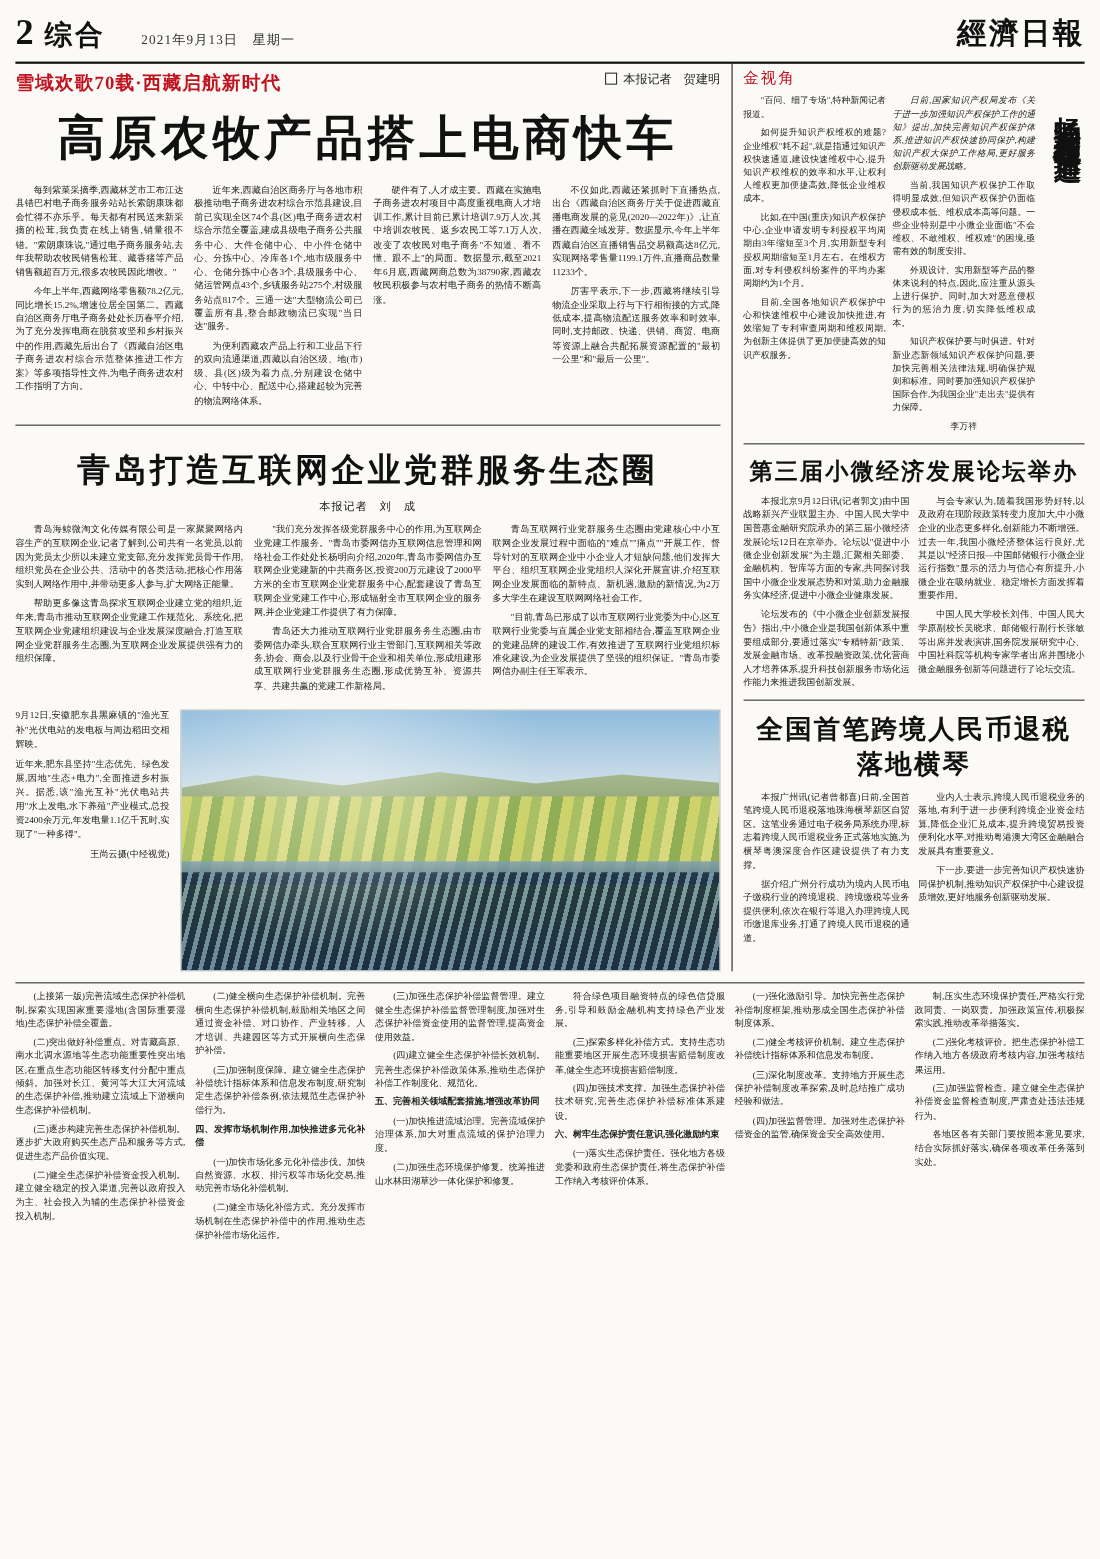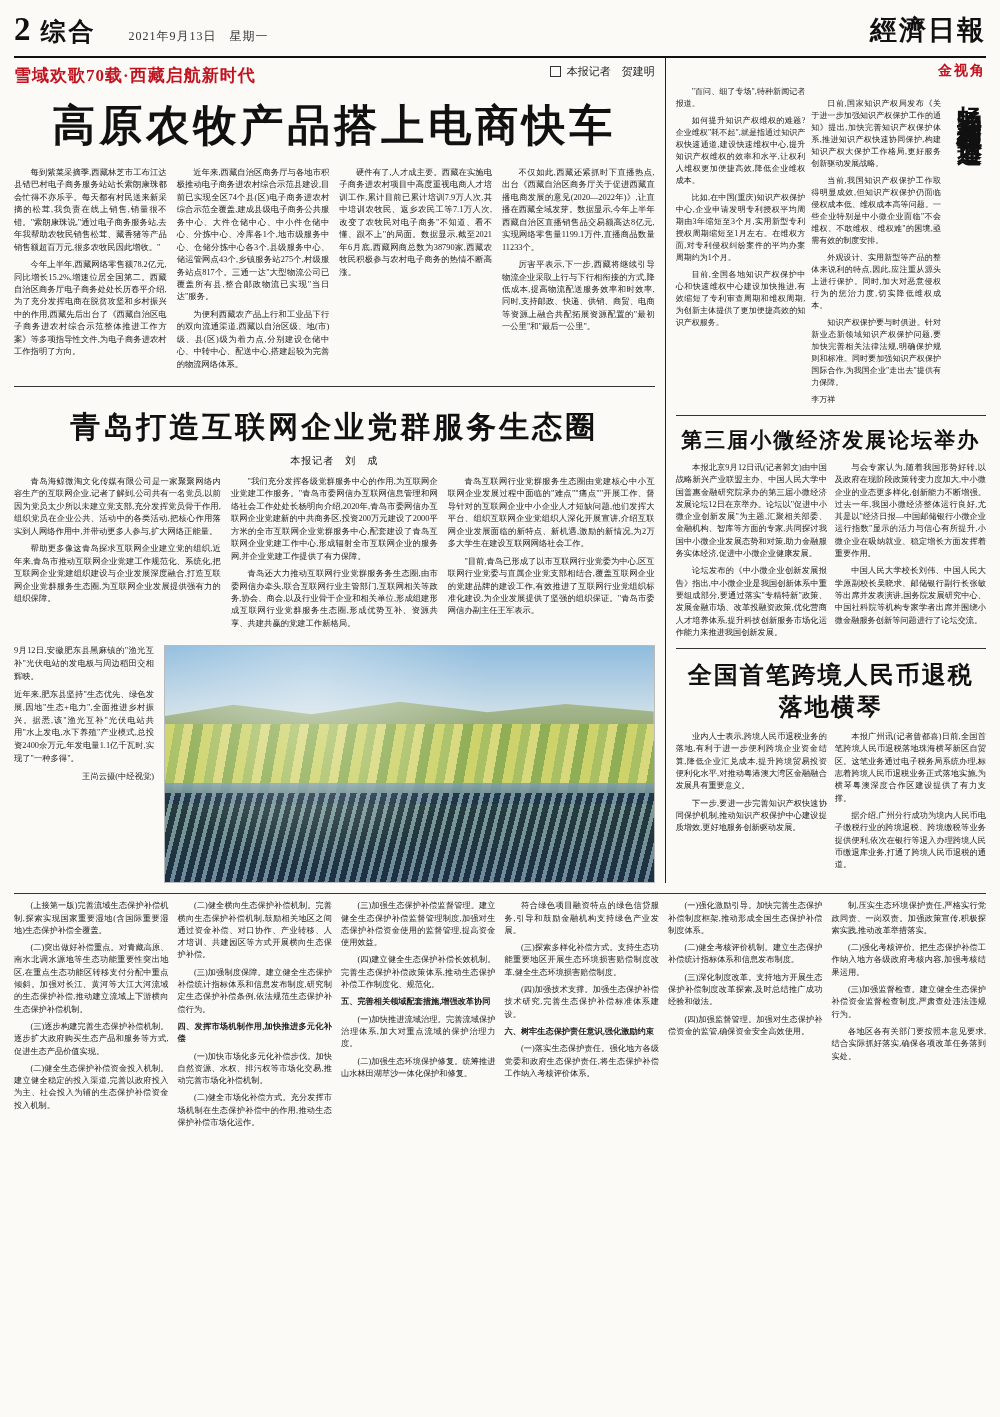--- a/index.html
+++ b/index.html
@@ -81,21 +81,21 @@
   .ph-fields{position:absolute;left:0;top:33%;width:100%;height:30%;
     background:repeating-linear-gradient(100deg,#cdd36a 0 10px,#a8bf63 10px 19px,#d8d87c 19px 28px,#8fae55 28px 38px);}
   .ph-water{position:absolute;left:0;top:58%;width:100%;height:9%;
     background:linear-gradient(#7fa0b4,#55707f);opacity:.85;}
   .ph-panels2{position:absolute;left:0;top:62%;width:100%;height:38%;
     background:repeating-linear-gradient(104deg,rgba(20,40,58,.85) 0 6px,rgba(120,150,172,.75) 6px 10px);}
   .ph-glow{position:absolute;left:0;top:0;width:100%;height:100%;
     background:radial-gradient(circle at 30% 18%,rgba(255,255,255,.35),rgba(255,255,255,0) 45%);}
 
   
-  .r-kicker{text-align:right;color:#c1121f;font-size:14px;font-weight:bold;letter-spacing:2px;margin:4px 0 6px 0;}
+  .r-kicker{text-align:left;color:#c1121f;font-size:14px;font-weight:normal;letter-spacing:2px;margin:4px 0 6px 0;}
   .vert-head{
     writing-mode:vertical-rl;text-orientation:upright;
     font-size:25px;font-weight:bold;letter-spacing:4px;margin:0 0 0 6px;
     height:250px;
   }
   .r-top{display:flex;justify-content:flex-end;gap:6px;}
 
   .r-title{font-size:21px;font-weight:bold;text-align:center;letter-spacing:2px;margin:10px 0 8px 0;}
   .r-title-lg{font-size:24px;}
   .r2{display:flex;gap:8px;font-size:8.2px;line-height:1.5;text-align:justify;color:#222;}
@@ -200,25 +200,25 @@
       <div class="r-kicker">金视角</div>
 
       <div class="r-top">
         <div style="flex:1;font-size:8px;line-height:1.5;text-align:justify;color:#222;">
           <p style="margin:0 0 5px 0;text-indent:2em;">"百问、细了专场",特种新闻记者报道。</p>
           <p style="margin:0 0 5px 0;text-indent:2em;">如何提升知识产权维权的难题?企业维权"耗不起",就是指通过知识产权快速通道,建设快速维权中心,提升知识产权维权的效率和水平,让权利人维权更加便捷高效,降低企业维权成本。</p>
           <p style="margin:0 0 5px 0;text-indent:2em;">比如,在中国(重庆)知识产权保护中心,企业申请发明专利授权平均周期由3年缩短至3个月,实用新型专利授权周期缩短至1月左右。在维权方面,对专利侵权纠纷案件的平均办案周期约为1个月。</p>
           <p style="margin:0 0 5px 0;text-indent:2em;">目前,全国各地知识产权保护中心和快速维权中心建设加快推进,有效缩短了专利审查周期和维权周期,为创新主体提供了更加便捷高效的知识产权服务。</p>
         </div>
         <div style="flex:1;font-size:8px;line-height:1.5;text-align:justify;color:#222;">
-          <p style="margin:12px 0 5px 0;text-indent:2em;">日前,国家知识产权局发布《关于进一步加强知识产权保护工作的通知》提出,加快完善知识产权保护体系,推进知识产权快速协同保护,构建知识产权大保护工作格局,更好服务创新驱动发展战略。</p>
+          <p style="margin:0 0 5px 0;text-indent:2em;font-style:italic;">日前,国家知识产权局发布《关于进一步加强知识产权保护工作的通知》提出,加快完善知识产权保护体系,推进知识产权快速协同保护,构建知识产权大保护工作格局,更好服务创新驱动发展战略。</p>
           <p style="margin:0 0 5px 0;text-indent:2em;">当前,我国知识产权保护工作取得明显成效,但知识产权保护仍面临侵权成本低、维权成本高等问题。一些企业特别是中小微企业面临"不会维权、不敢维权、维权难"的困境,亟需有效的制度安排。</p>
           <p style="margin:0 0 5px 0;text-indent:2em;">外观设计、实用新型等产品的整体来说利的特点,因此,应注重从源头上进行保护。同时,加大对恶意侵权行为的惩治力度,切实降低维权成本。</p>
           <p style="margin:0 0 5px 0;text-indent:2em;">知识产权保护要与时俱进。针对新业态新领域知识产权保护问题,要加快完善相关法律法规,明确保护规则和标准。同时要加强知识产权保护国际合作,为我国企业"走出去"提供有力保障。</p>
-          <p style="margin:0 0 5px 0;text-align:left;">李万祥</p>
+          <p style="margin:0 0 5px 0;text-align:center;">李万祥</p>
         </div>
         <div class="vert-head">畅通专利维权快速通道</div>
       </div>
 
       <div class="hr-thin"></div>
 
       <div class="r-title">第三届小微经济发展论坛举办</div>
       <div class="r2">
         <div class="c">
           <p>本报北京9月12日讯(记者郭文)由中国战略新兴产业联盟主办、中国人民大学中国普惠金融研究院承办的第三届小微经济发展论坛12日在京举办。论坛以"促进中小微企业创新发展"为主题,汇聚相关部委、金融机构、智库等方面的专家,共同探讨我国中小微企业发展态势和对策,助力金融服务实体经济,促进中小微企业健康发展。</p>
@@ -228,26 +228,26 @@
           <p>与会专家认为,随着我国形势好转,以及政府在现阶段政策转变力度加大,中小微企业的业态更多样化,创新能力不断增强。过去一年,我国小微经济整体运行良好,尤其是以"经济日报—中国邮储银行小微企业运行指数"显示的活力与信心有所提升,小微企业在吸纳就业、稳定增长方面发挥着重要作用。</p>
           <p>中国人民大学校长刘伟、中国人民大学原副校长吴晓求、邮储银行副行长张敏等出席并发表演讲,国务院发展研究中心、中国社科院等机构专家学者出席并围绕小微金融服务创新等问题进行了论坛交流。</p>
         </div>
       </div>
 
       <div class="hr-thin"></div>
 
       <div class="r-title r-title-lg">全国首笔跨境人民币退税落地横琴</div>
       <div class="r2">
         <div class="c">
+          <p>本报广州讯(记者曾都喜)日前,全国首笔跨境人民币退税落地珠海横琴新区自贸区。这笔业务通过电子税务局系统办理,标志着跨境人民币退税业务正式落地实施,为横琴粤澳深度合作区建设提供了有力支撑。</p>
+          <p>据介绍,广州分行成功为境内人民币电子缴税行业的跨境退税、跨境缴税等业务提供便利,依次在银行等退入办理跨境人民币缴退库业务,打通了跨境人民币退税的通道。</p>
+        </div>
+        <div class="c">
           <p>业内人士表示,跨境人民币退税业务的落地,有利于进一步便利跨境企业资金结算,降低企业汇兑成本,提升跨境贸易投资便利化水平,对推动粤港澳大湾区金融融合发展具有重要意义。</p>
           <p>下一步,要进一步完善知识产权快速协同保护机制,推动知识产权保护中心建设提质增效,更好地服务创新驱动发展。</p>
-        </div>
-        <div class="c">
-          <p>本报广州讯(记者曾都喜)日前,全国首笔跨境人民币退税落地珠海横琴新区自贸区。这笔业务通过电子税务局系统办理,标志着跨境人民币退税业务正式落地实施,为横琴粤澳深度合作区建设提供了有力支撑。</p>
-          <p>据介绍,广州分行成功为境内人民币电子缴税行业的跨境退税、跨境缴税等业务提供便利,依次在银行等退入办理跨境人民币缴退库业务,打通了跨境人民币退税的通道。</p>
         </div>
       </div>
 
     </div>
   </div>
 
   <div class="bottom">
     <div class="bottom-rule"></div>
     <div class="doc6">
       <div class="c">

